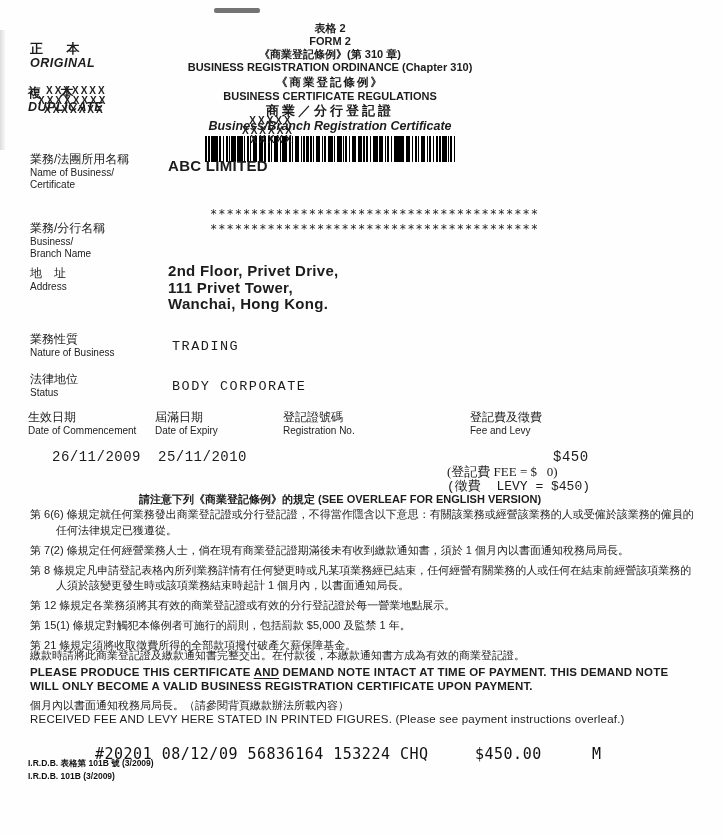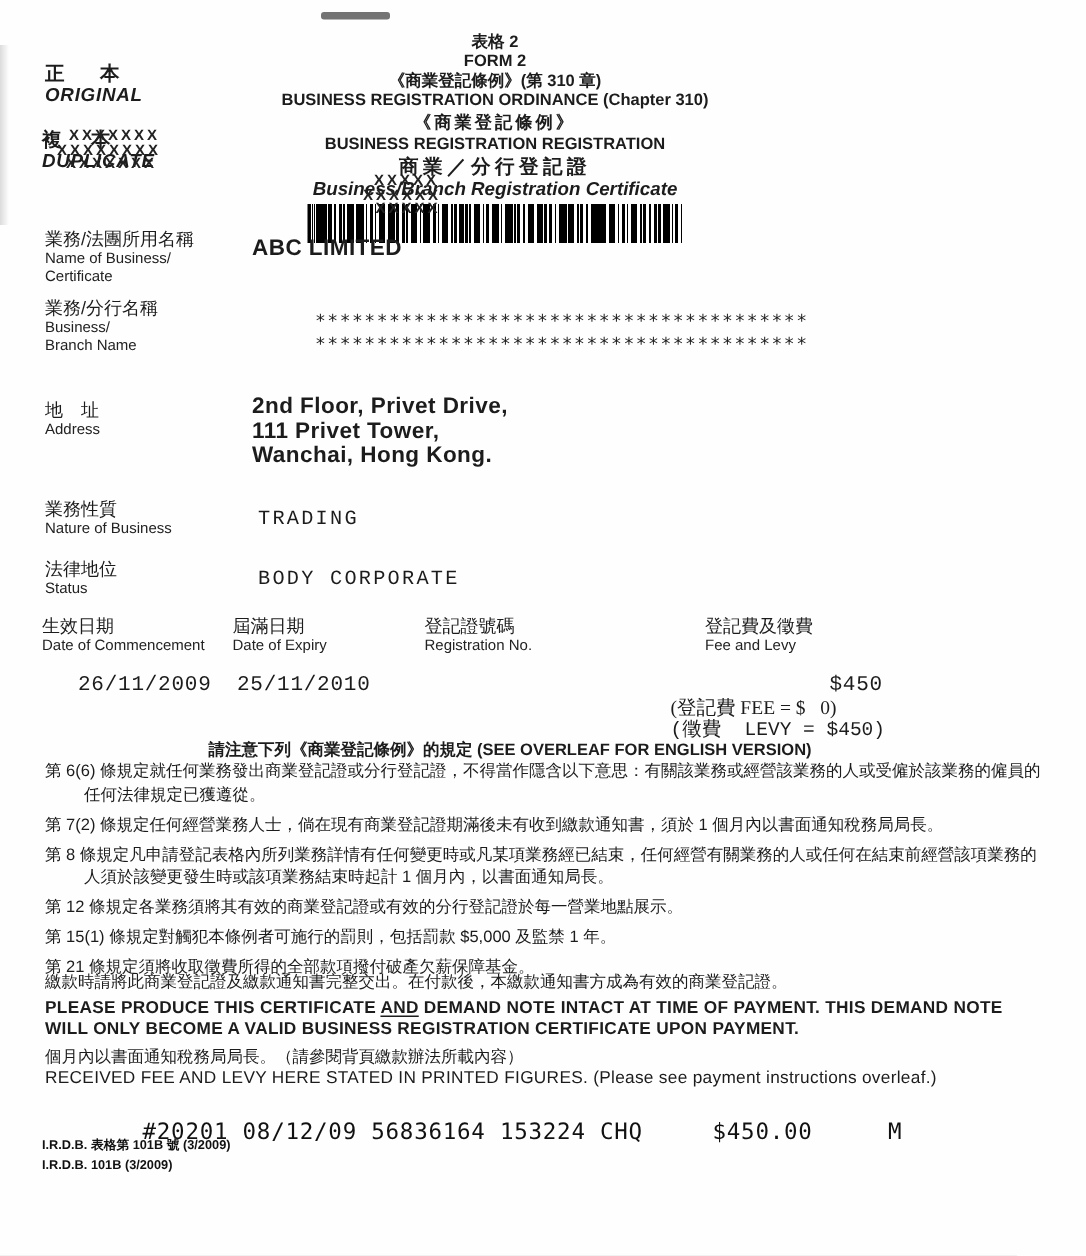--- a/index.html
+++ b/index.html
@@ -73,39 +73,39 @@
       <div style="margin-left:-2px;">XXXXXXX</div>
     </div>
   </div>
 
   <div class="abs header">
     <div class="h-cn">表格 2</div>
     <div class="h-en">FORM 2</div>
     <div class="h-cn" style="margin-top:1px;">《商業登記條例》(第 310 章)</div>
     <div class="h-en">BUSINESS REGISTRATION ORDINANCE (Chapter 310)</div>
     <div class="h-reg-cn">《商業登記條例》</div>
-    <div class="h-en">BUSINESS REGISTRATION REGISTRATION</div>
+    <div class="h-en">BUSINESS CERTIFICATE REGULATIONS</div>
     <div class="title-cn">商業／分行登記證</div>
     <div class="title-en">Business/Branch Registration Certificate</div>
     <div class="overprint" style="left:118px;top:94px;">
       <div>XXXXX</div>
       <div style="margin-left:-6px;">XXXXXX</div>
       <div style="margin-left:2px;">XXXXX</div>
     </div>
     <div class="barcode"></div>
   </div>
 
   <div class="abs" style="left:30px;top:152px;">
     <div class="lbl-cn">業務/法團所用名稱</div>
     <div class="lbl-en">Name of Business/</div>
     <div class="lbl-en">Certificate</div>
   </div>
   <div class="abs val-bold" style="left:168px;top:158px;">ABC LIMITED</div>
 
-  <div class="abs" style="left:30px;top:198px;">
+  <div class="abs" style="left:30px;top:221px;">
     <div class="lbl-cn">業務/分行名稱</div>
     <div class="lbl-en">Business/</div>
     <div class="lbl-en">Branch Name</div>
   </div>
   <div class="abs" style="left:210px;top:207px;">
     <div class="stars">****************************************</div>
     <div class="stars">****************************************</div>
   </div>
 
   <div class="abs" style="left:30px;top:266px;">

